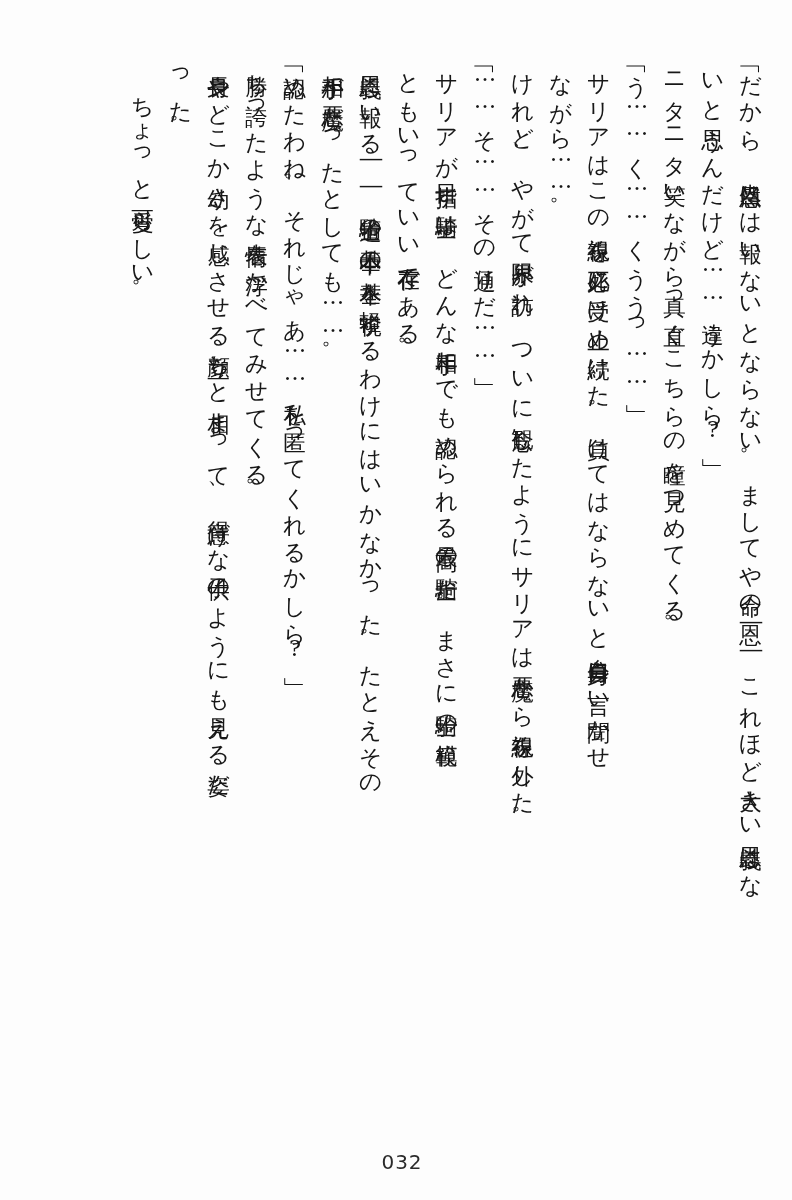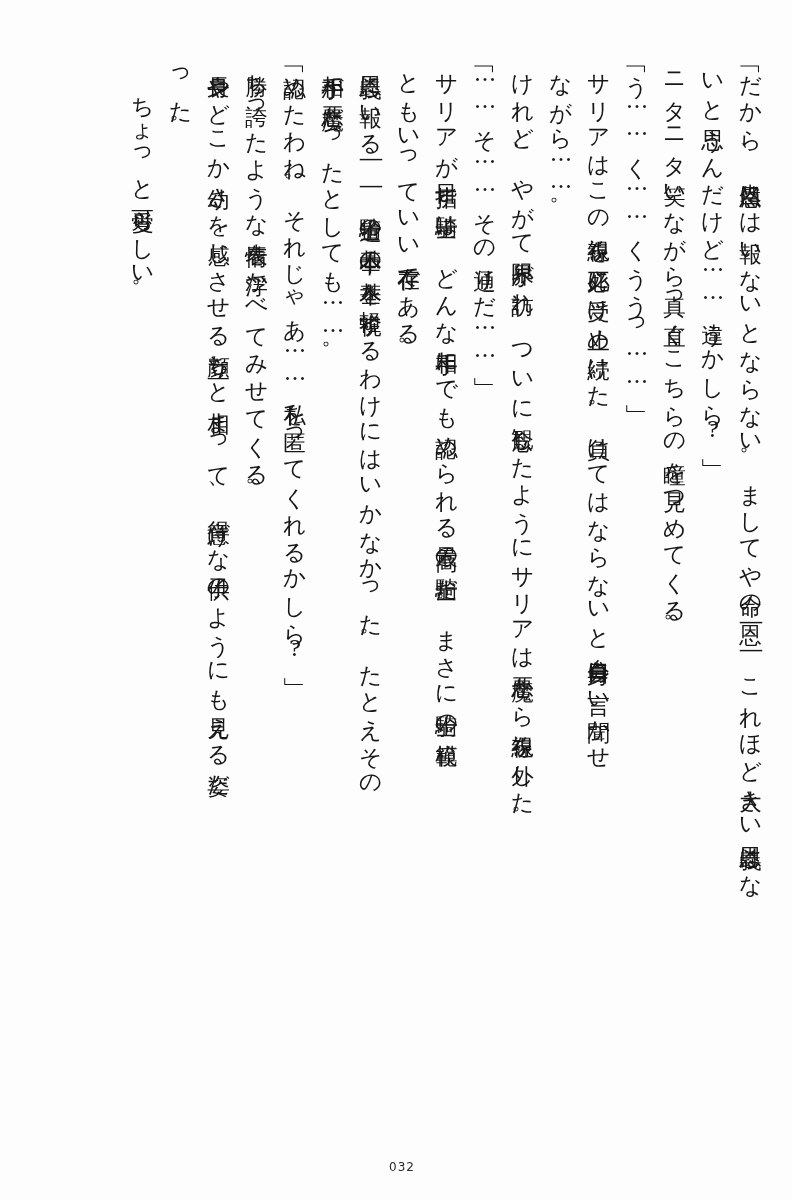--- a/index.html
+++ b/index.html
@@ -45,21 +45,21 @@
   .vline.indent {
     padding-top: 24px;
     box-sizing: border-box;
   }
   .page-number {
     position: absolute;
     left: 0;
     right: 0;
     bottom: 26px;
     text-align: center;
-    font-size: 12px;
+    font-size: 20px;
     letter-spacing: 1px;
     color: #2b2b2b;
     font-family: "DejaVu Sans", "Liberation Sans", sans-serif;
     padding-left: 12px;
   }
 </style>
 </head>
 <body>
 
 <div class="page">

